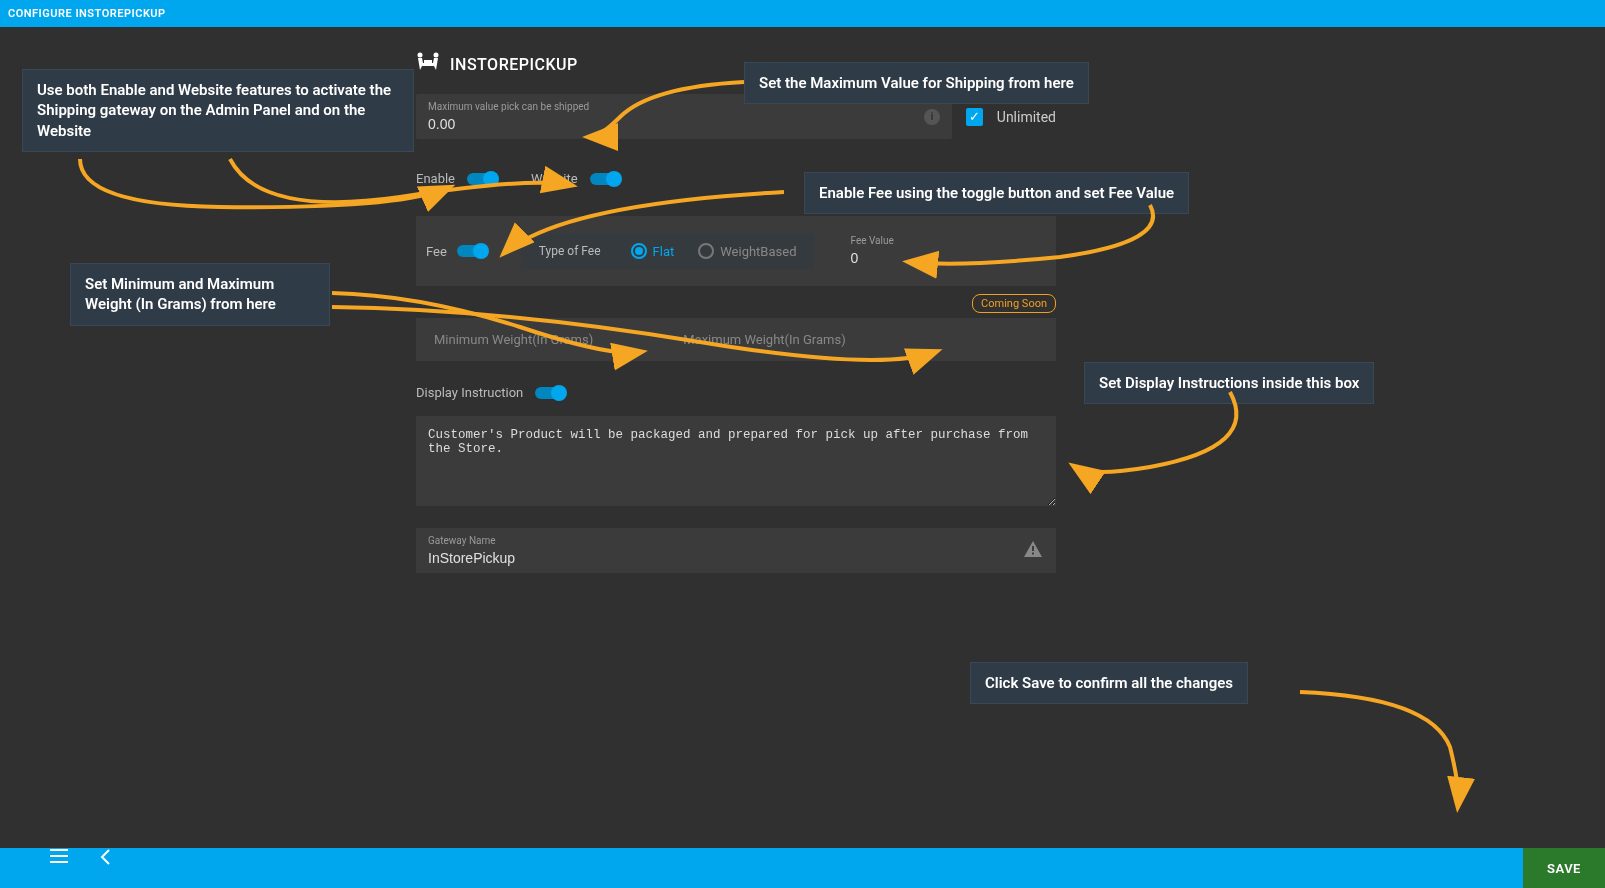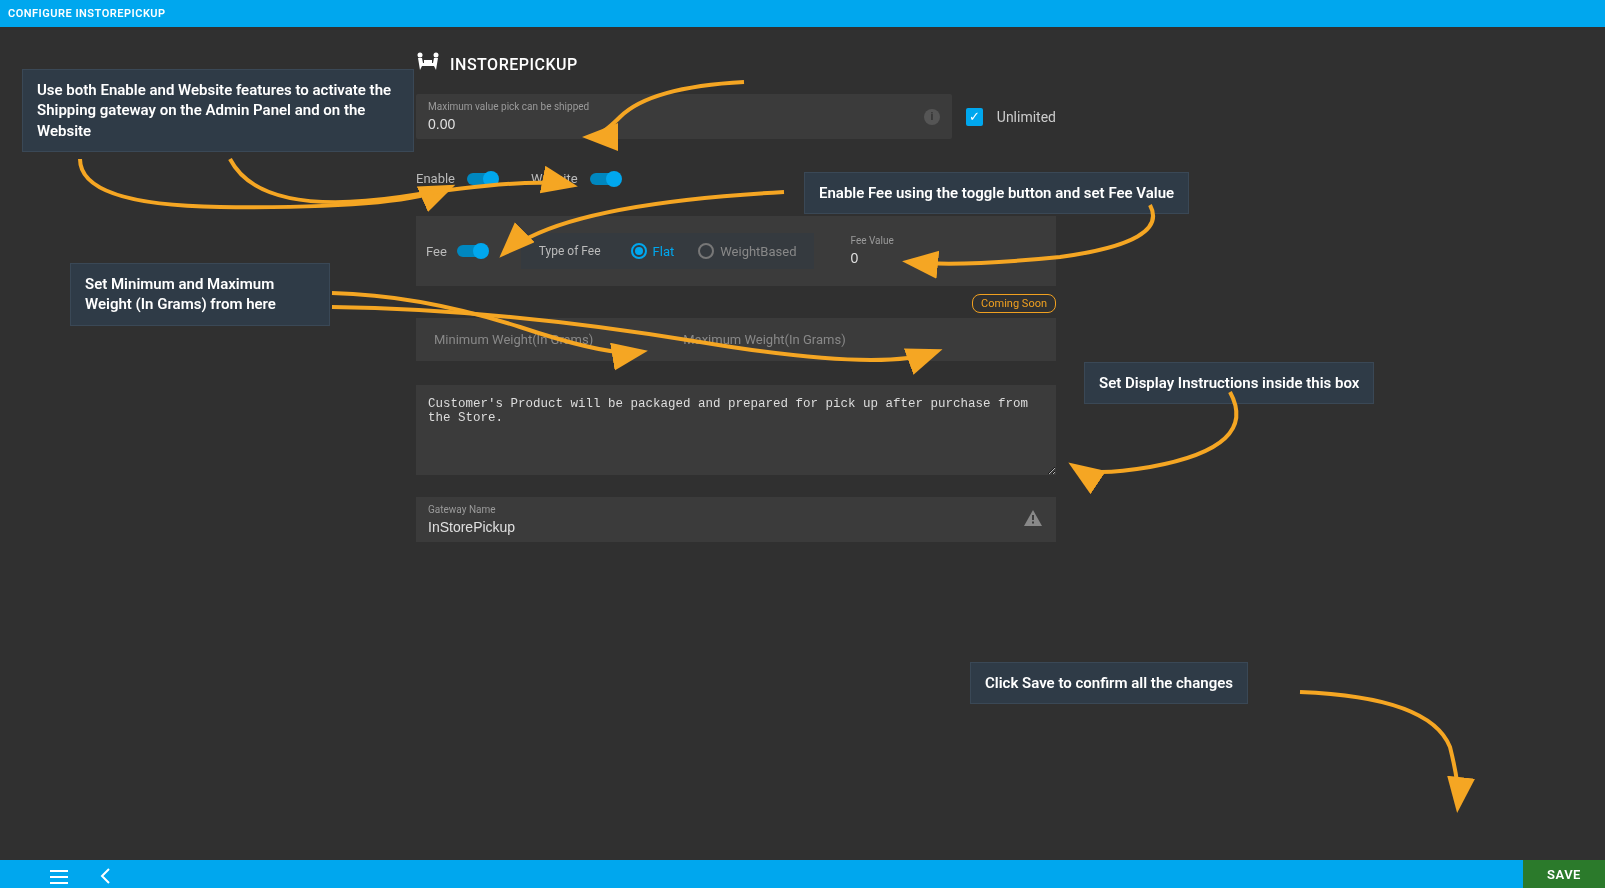--- a/index.html
+++ b/index.html
@@ -213,24 +213,24 @@
   .warn-icon {
     position: absolute;
     right: 14px;
     top: 50%;
     transform: translateY(-50%);
     color: #888;
   }
   .bottombar {
     position: absolute;
     bottom: 0; left: 0; right: 0;
-    height: 28px;
+    height: 40px;
     background: #00a7ee;
     display: flex;
-    align-items: flex-end;
+    align-items: flex-start;
     color: #fff;
     padding-left: 36px;
   }
   .bottombar .menu-icon { margin-left: 14px; cursor: pointer; }
   .bottombar .back-icon { margin-left: 32px; cursor: pointer; font-size: 18px; }
   .save-btn {
     margin-left: auto;
     background: #2b7a2b;
     height: 100%;
     width: 82px;
@@ -329,38 +329,45 @@
     </div>
 
     <div style="position:relative">
       <span class="coming-soon">Coming Soon</span>
       <div class="weight-section">
         <span class="lbl">Minimum Weight(In Grams)</span>
         <span class="lbl">Maximum Weight(In Grams)</span>
       </div>
     </div>
 
+    <div class="di-row">
+      <span>Display Instruction</span>
+      <span class="toggle-track">
+          <span class="dot"></span>
+        </span>
+    </div>
 
     <textarea class="di-textarea" style="">Customer's Product will be packaged and prepared for pick up after purchase from the Store.</textarea>
 
     <div class="gateway-box">
       <span class="field-label">Gateway Name</span>
       <input class="field-value" value="InStorePickup" style="">
       <span class="warn-icon">
         <svg width="18" height="16" viewBox="0 0 18 16">
             <path d="M9 0 L18 16 L0 16 Z" fill="#888"></path>
             <rect x="8" y="5" width="2" height="5" fill="#3b3b3b"></rect>
             <rect x="8" y="11.5" width="2" height="2" fill="#3b3b3b"></rect>
           </svg>
       </span>
     </div>
 
   </div>
 
   <div class="annotation" style="left:22px; top:42px; width:392px;">Use both Enable and Website features to activate the Shipping gateway on the Admin Panel and on the Website</div>
+  <div class="annotation" style="left:744px; top:35px;">Set the Maximum Value for Shipping from here</div>
   <div class="annotation" style="left:784px; top:145px;margin-left:20px;">Enable Fee using the toggle button and set Fee Value</div>
   <div class="annotation" style="left:1084px; top:335px;">Set Display Instructions inside this box</div>
   <div class="annotation" style="left:70px; top:236px; width:260px;">Set Minimum and Maximum Weight (In Grams) from here</div>
   <div class="annotation" style="left:970px; top:635px;">Click Save to confirm all the changes</div>
 
   <svg class="arrow-svg" style="left:0; top:0;" width="1605" height="823">
     <defs>
       <marker id="ah" markerWidth="10" markerHeight="10" refX="7" refY="3.5" orient="auto">
         <polygon points="0 0, 9 3.5, 0 7" fill="#f5a623"></polygon>
       </marker>

